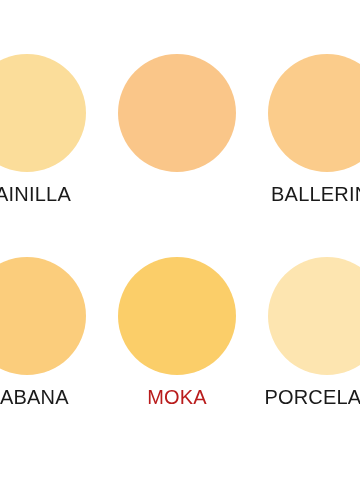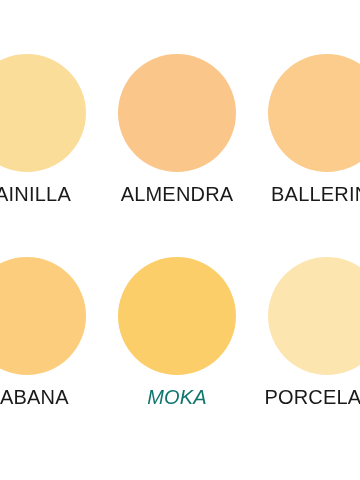--- a/index.html
+++ b/index.html
@@ -60,31 +60,30 @@
 </head>
 <body style="background: rgb(255, 255, 255);">
 
 <div id="palette-grid">
     <div class="swatch-cell" data-col="0" data-row="0">
       <div class="swatch-circle" style="background: rgb(251, 221, 154);"></div>
       <div class="swatch-label" style="color: rgb(26, 26, 26);">VAINILLA</div>
     </div>
     <div class="swatch-cell" data-col="1" data-row="0">
       <div class="swatch-circle" style="background: rgb(250, 198, 137);"></div>
-      <div class="swatch-label" style="color: rgb(26, 26, 26);">ALMENDRA</div>
     </div>
     <div class="swatch-cell" data-col="2" data-row="0">
       <div class="swatch-circle" style="background: rgb(251, 204, 139);"></div>
       <div class="swatch-label" style="color: rgb(26, 26, 26);">BALLERINA</div>
     </div>
     <div class="swatch-cell" data-col="0" data-row="1">
       <div class="swatch-circle" style="background: rgb(251, 205, 124);"></div>
       <div class="swatch-label" style="color: rgb(26, 26, 26);">HABANA</div>
     </div>
     <div class="swatch-cell" data-col="1" data-row="1">
       <div class="swatch-circle" style="background: rgb(251, 206, 105);"></div>
-      <div class="swatch-label" style="color: #0f766e; font-style: italic;">MOKA</div>
+      <div class="swatch-label" style="color: #b91c1c;">MOKA</div>
     </div>
     <div class="swatch-cell" data-col="2" data-row="1">
       <div class="swatch-circle" style="background: rgb(253, 229, 176);"></div>
       <div class="swatch-label" style="color: rgb(26, 26, 26);">PORCELANA</div>
     </div>
   </div>
 
 </body></html>

